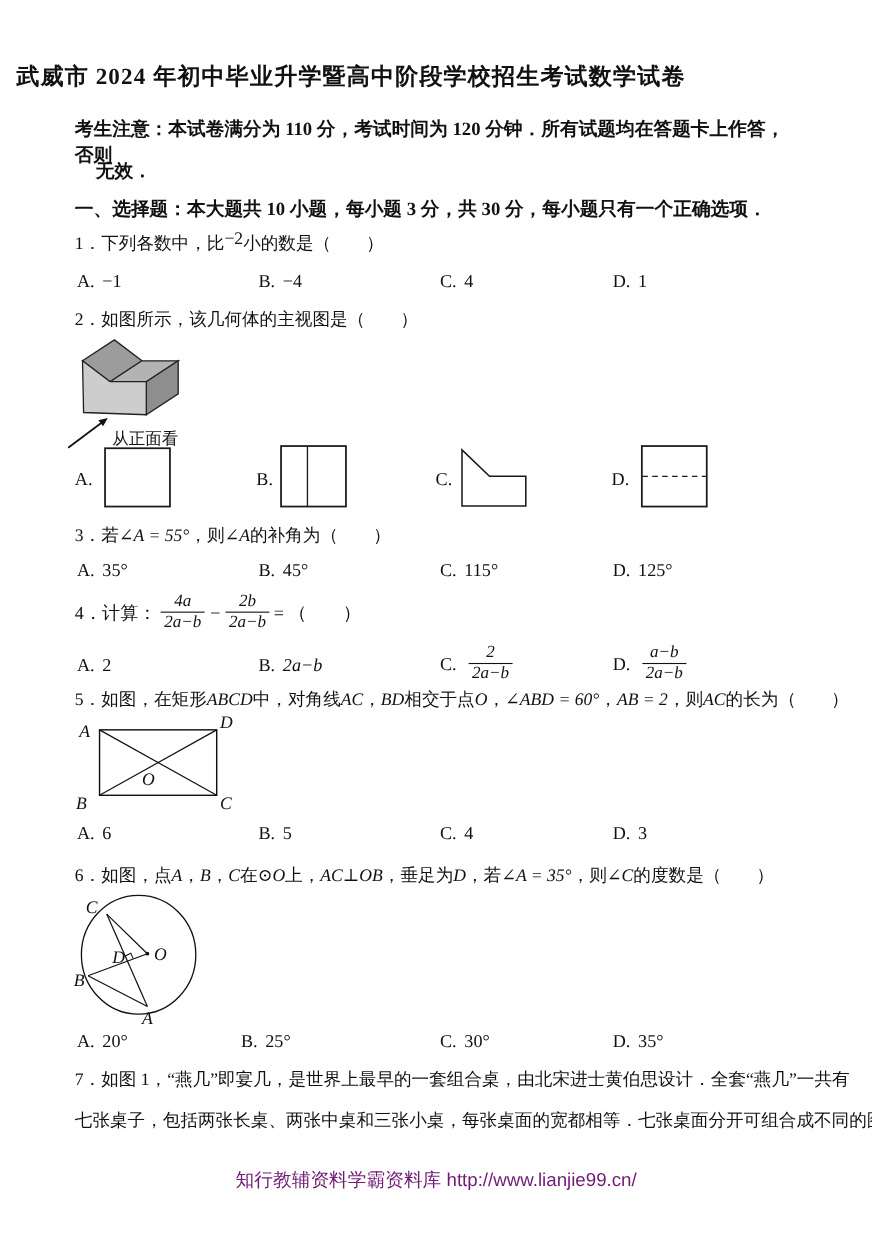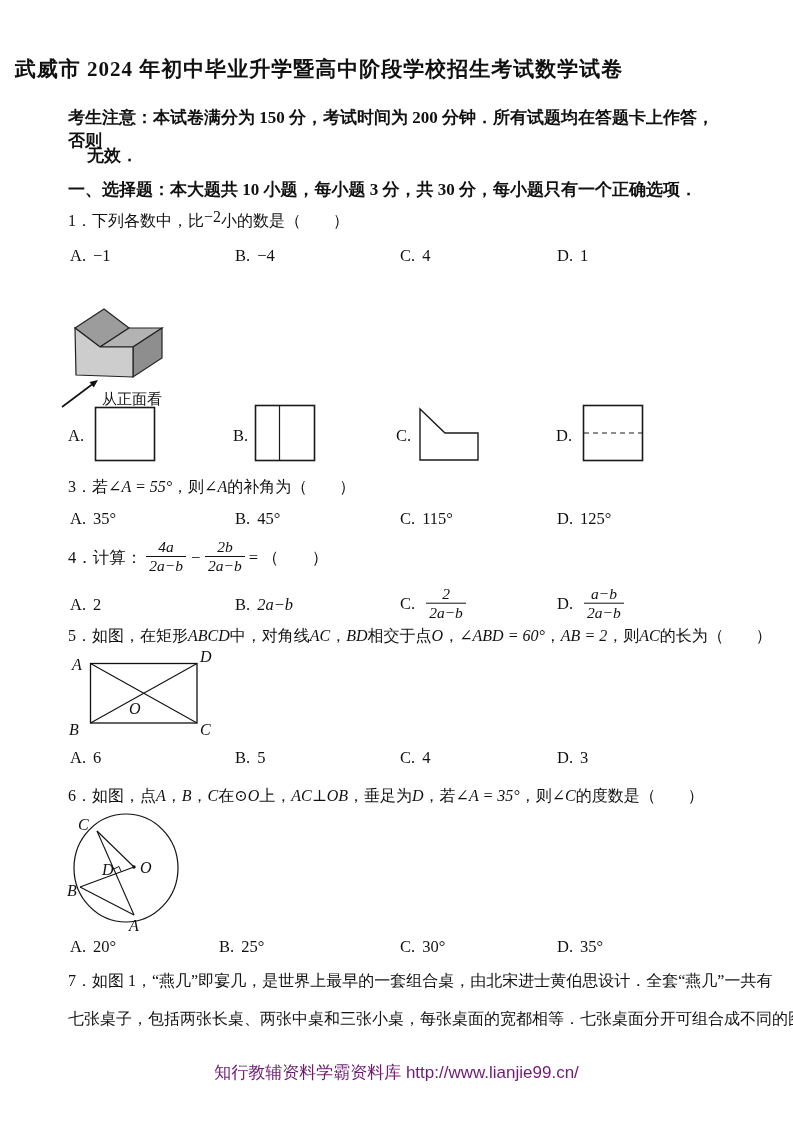--- a/index.html
+++ b/index.html
@@ -27,33 +27,34 @@
           font-family:Liberation Sans, sans-serif;}
   svg{display:block;}
 </style>
 </head>
 <body>
 
 <div class="page">
 
   <div class="abs title" style="top:55px;">武威市 2024 年初中毕业升学暨高中阶段学校招生考试数学试卷</div>
 
-  <div class="abs bold-line" style="top:106px;">考生注意：本试卷满分为 150 分，考试时间为 200 分钟．所有试题均在答题卡上作答，否则</div>
+  <div class="abs bold-line" style="top:106px;">考生注意：本试卷满分为 110 分，考试时间为 120 分钟．所有试题均在答题卡上作答，否则</div>
   <div class="abs bold-line" style="top:144px;margin-left:19px;">无效．</div>
 
   <div class="abs bold-line" style="top:178px;">一、选择题：本大题共 10 小题，每小题 3 分，共 30 分，每小题只有一个正确选项．</div>
 
   <div class="abs stem" style="top:211px;"><span class="">1．下列各数中，比</span><span class="m raise">−2</span><span class="">小的数是（　　）</span></div>
   <div class="abs optrow" style="top:246px;">
     <span class="opt" style="left:70px;"><span class="olab">A.</span><span>−1</span></span>
     <span class="opt" style="left:235px;"><span class="olab">B.</span><span>−4</span></span>
     <span class="opt" style="left:400px;"><span class="olab">C.</span><span>4</span></span>
     <span class="opt" style="left:557px;"><span class="olab">D.</span><span>1</span></span>
   </div>
 
+  <div class="abs stem" style="top:280px;"><span class="">2．如图所示，该几何体的主视图是（　　）</span></div>
 
   <svg class="abs" style="left:56px;top:298px;" width="195" height="118" viewBox="0 0 195 118">
     <polygon points="19,30 48,11 73,30 44,49" stroke="#222" stroke-width="1.2" fill="#9c9c9c"></polygon>
     <polygon points="44,49 73,30 106,30 77,49" stroke="#222" stroke-width="1.2" fill="#b3b3b3"></polygon>
     <polygon points="77,49 106,30 106,60 77,79" stroke="#222" stroke-width="1.2" fill="#8e8e8e"></polygon>
     <polygon points="19,30 44,49 77,49 77,79 20,77" stroke="#222" stroke-width="1.2" fill="#cdcdcd"></polygon>
     <line x1="6" y1="109" x2="36" y2="86.5" stroke="#111" stroke-width="1.6"></line>
     <polygon points="42,82 37.7,89.6 33.5,84" fill="#111"></polygon>
     <text class="svgcjk" x="46" y="106">从正面看</text>
   </svg>

